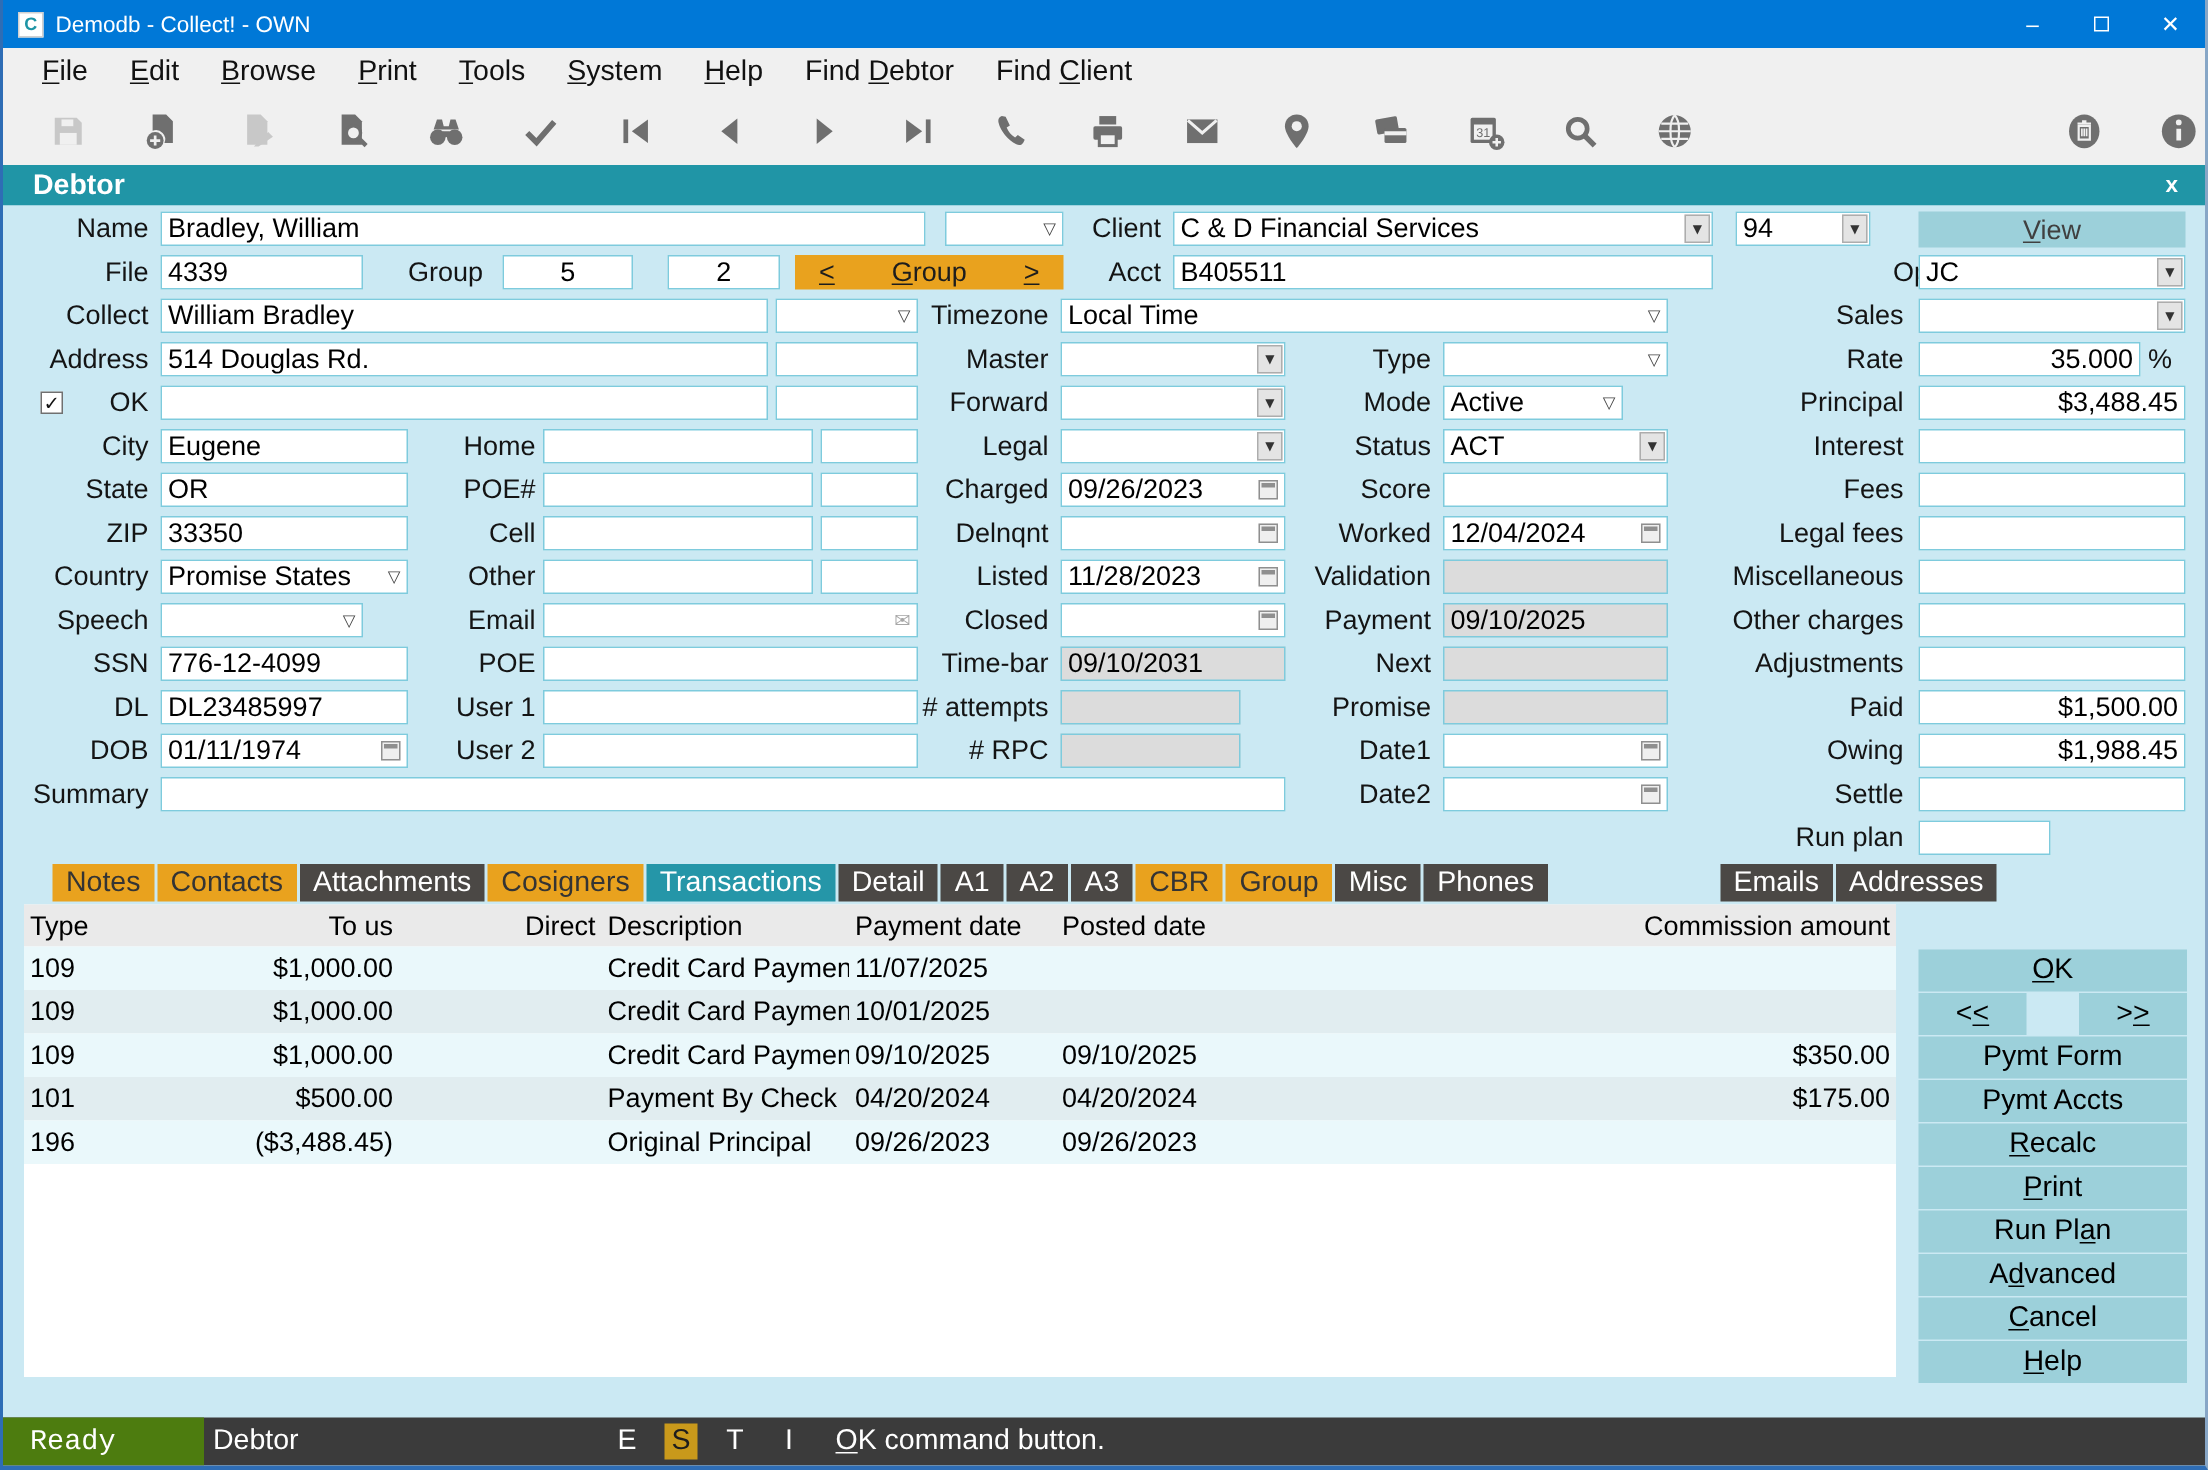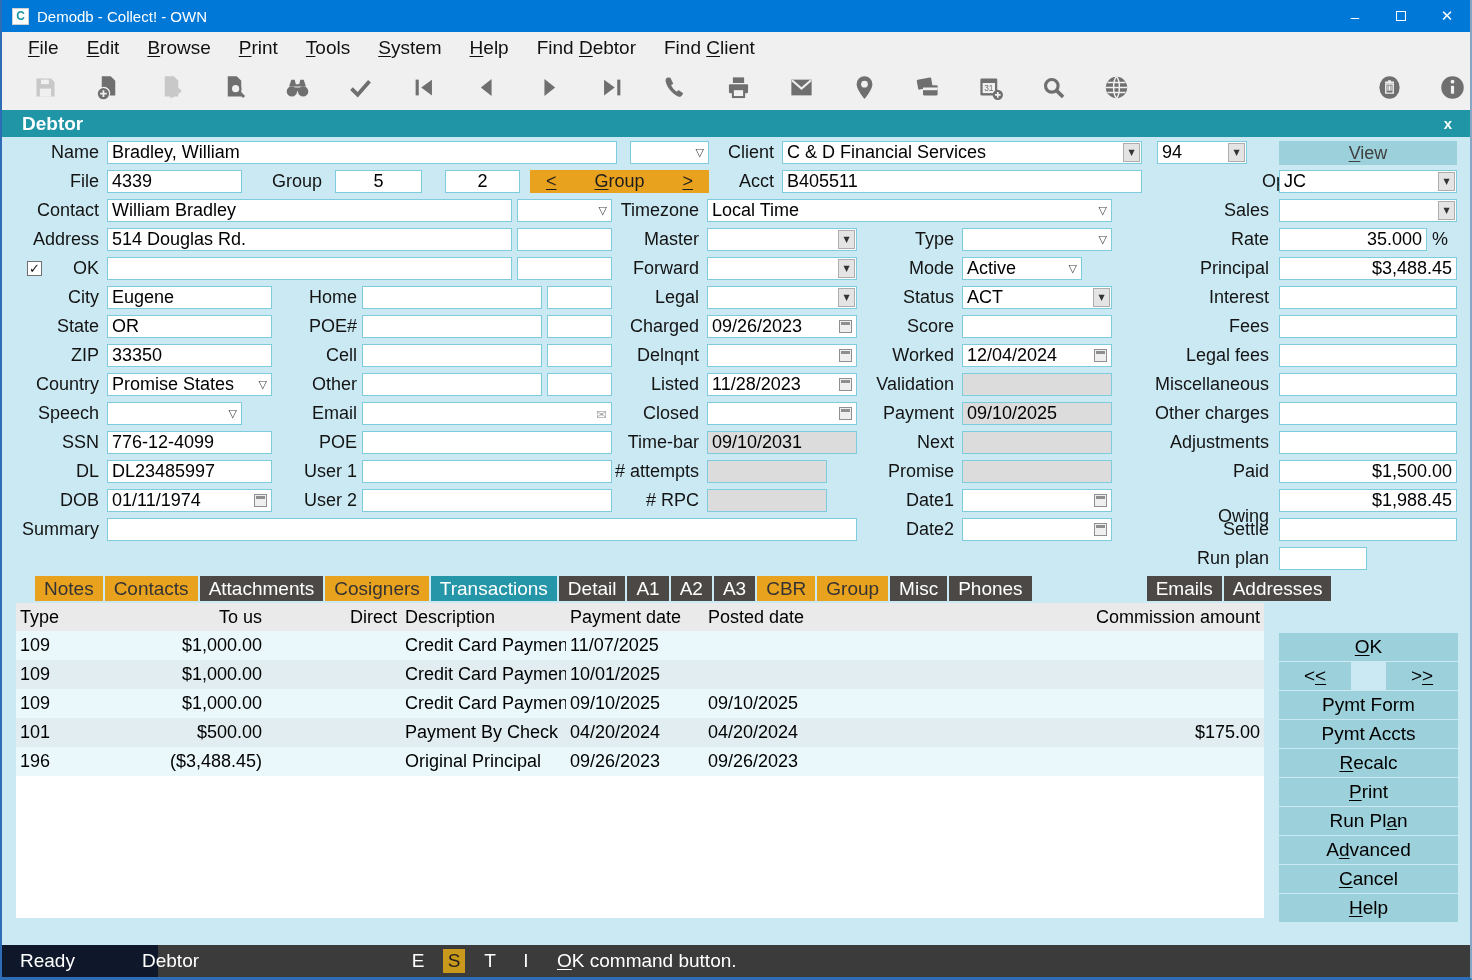--- a/index.html
+++ b/index.html
@@ -72,21 +72,21 @@
   .tc.c4{width:138px;}
   .tc.c5{width:273px;}
   .tc.c6{flex:1 1 auto;text-align:right;}
   
   .abtn{position:absolute;left:1277px;width:179px;height:28px;background:#9CD0DA;font-size:19px;
         text-align:center;line-height:28px;color:#000;}
   .abtn.half-l{width:72px;}
   .abtn.half-r{left:1384px;width:72px;}
   
   .statusbar{position:absolute;left:0;right:0;bottom:0;height:32px;background:#3B3B3B;color:#fff;font-size:19px;}
-  .sb-ready{position:absolute;left:0;top:0;bottom:0;width:156px;background:#0f172a;line-height:32px;padding-left:18px;}
+  .sb-ready{position:absolute;left:0;top:0;bottom:0;width:134px;background:#4d7c0f;line-height:32px;padding-left:18px;font-family:Liberation Mono, monospace;}
   .sb-ctx{position:absolute;left:140px;line-height:32px;}
   .sb-flags{position:absolute;left:405px;top:0;bottom:0;display:flex;gap:14px;align-items:center;}
   .flag{width:22px;text-align:center;line-height:24px;}
   .flag.active{background:#C9991B;color:#1d1d1d;}
   .sb-msg{position:absolute;left:555px;line-height:32px;}
   u{text-underline-offset:2px;}
 </style>
 </head>
 <body>
 
@@ -232,21 +232,21 @@
     <div class="btn-orange" style="left:528px;top:33px;width:179px">
       <span><u>&lt;</u></span>
       <span><u>G</u>roup</span>
       <span><u>&gt;</u></span>
     </div>
     <span class="lbl" style="left:700px;top:33px;width:72px">Acct</span>
     <div class="fld" style="left:780px;top:33px;width:360px"><span>B405511</span></div>
     <span class="lbl" style="left:1149px;top:33px;width:182px">Operator</span>
     <div class="fld" style="left:1277px;top:33px;width:178px"><span>JC</span><span class="arwb">▼</span></div>
 
-    <span class="lbl" style="left:0;top:62px;width:97px">Contact</span>
+    <span class="lbl" style="left:0;top:62px;width:97px">Collect</span>
     <div class="fld" style="left:105px;top:62px;width:405px"><span>William Bradley</span></div>
     <div class="fld" style="left:515px;top:62px;width:95px">
         <span class="arwf">▽</span>
       </div>
     <span class="lbl" style="left:585px;top:62px;width:112px">Timezone</span>
     <div class="fld" style="left:705px;top:62px;width:405px"><span>Local Time</span><span class="arwf">▽</span></div>
     <span class="lbl" style="left:1085px;top:62px;width:182px">Sales</span>
     <div class="fld" style="left:1277px;top:62px;width:178px"><span></span><span class="arwb">▼</span></div>
 
     <span class="lbl" style="left:0;top:91px;width:97px">Address</span>
@@ -353,21 +353,21 @@
     <div class="fld rt" style="left:1277px;top:323px;width:178px"><span>$1,500.00</span></div>
 
     <span class="lbl" style="left:0;top:352px;width:97px">DOB</span>
     <div class="fld" style="left:105px;top:352px;width:165px"><span>01/11/1974</span><span class="cal"></span></div>
     <span class="lbl" style="left:280px;top:352px;width:75px">User 2</span>
     <div class="fld" style="left:360px;top:352px;width:250px"><span></span></div>
     <span class="lbl" style="left:585px;top:352px;width:112px"># RPC</span>
     <div class="fld dis" style="left:705px;top:352px;width:120px"><span></span></div>
     <span class="lbl" style="left:830px;top:352px;width:122px">Date1</span>
     <div class="fld" style="left:960px;top:352px;width:150px"><span></span><span class="cal"></span></div>
-    <span class="lbl" style="left:1085px;top:368px;width:182px">Owing</span>
+    <span class="lbl" style="left:1085px;top:352px;width:182px">Owing</span>
     <div class="fld rt" style="left:1277px;top:352px;width:178px"><span>$1,988.45</span></div>
 
     <span class="lbl" style="left:0;top:381px;width:97px">Summary</span>
     <div class="fld" style="left:105px;top:381px;width:750px"><span></span></div>
     <span class="lbl" style="left:830px;top:381px;width:122px">Date2</span>
     <div class="fld" style="left:960px;top:381px;width:150px"><span></span><span class="cal"></span></div>
     <span class="lbl" style="left:1085px;top:381px;width:182px">Settle</span>
     <div class="fld rt" style="left:1277px;top:381px;width:178px"><span></span></div>
 
     <span class="lbl" style="left:1085px;top:410px;width:182px">Run plan</span>
@@ -419,20 +419,21 @@
           <span class="tc c5"></span>
           <span class="tc c6"></span>
         </div>
         <div class="trow r0">
           <span class="tc c0">109</span>
           <span class="tc c1">$1,000.00</span>
           <span class="tc c2"></span>
           <span class="tc c3">Credit Card Payment</span>
           <span class="tc c4">09/10/2025</span>
           <span class="tc c5">09/10/2025</span>
+          <span class="tc c6">$350.00</span>
         </div>
         <div class="trow r1">
           <span class="tc c0">101</span>
           <span class="tc c1">$500.00</span>
           <span class="tc c2"></span>
           <span class="tc c3">Payment By Check</span>
           <span class="tc c4">04/20/2024</span>
           <span class="tc c5">04/20/2024</span>
           <span class="tc c6">$175.00</span>
         </div>

